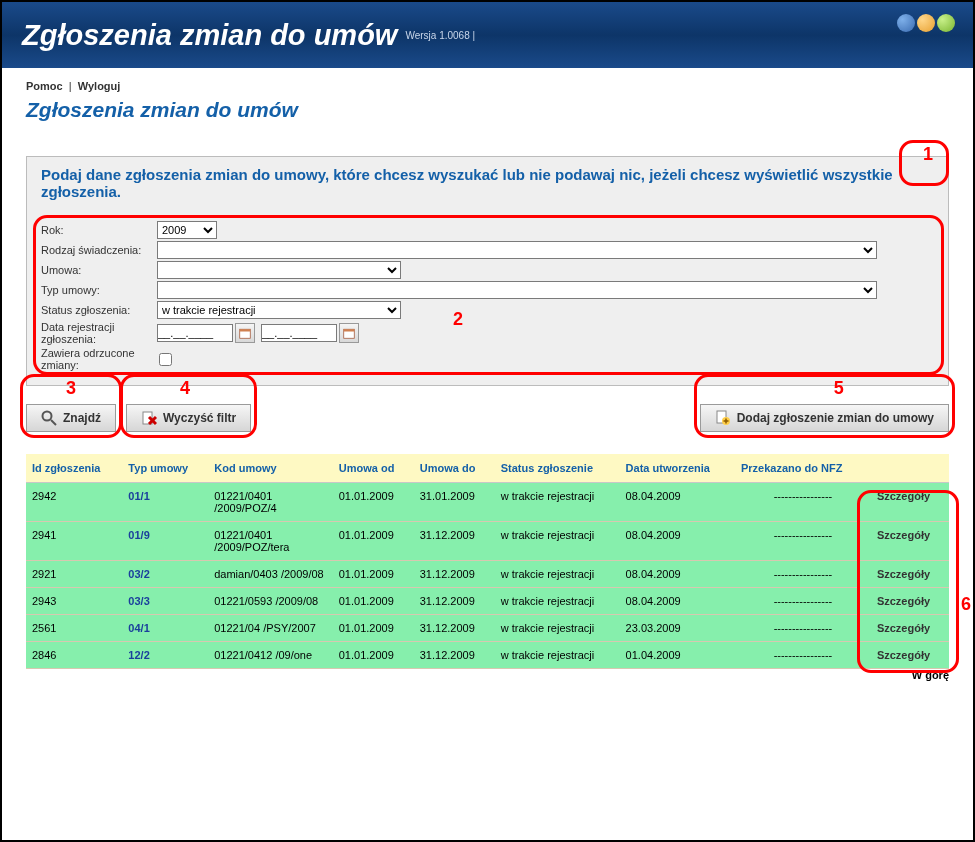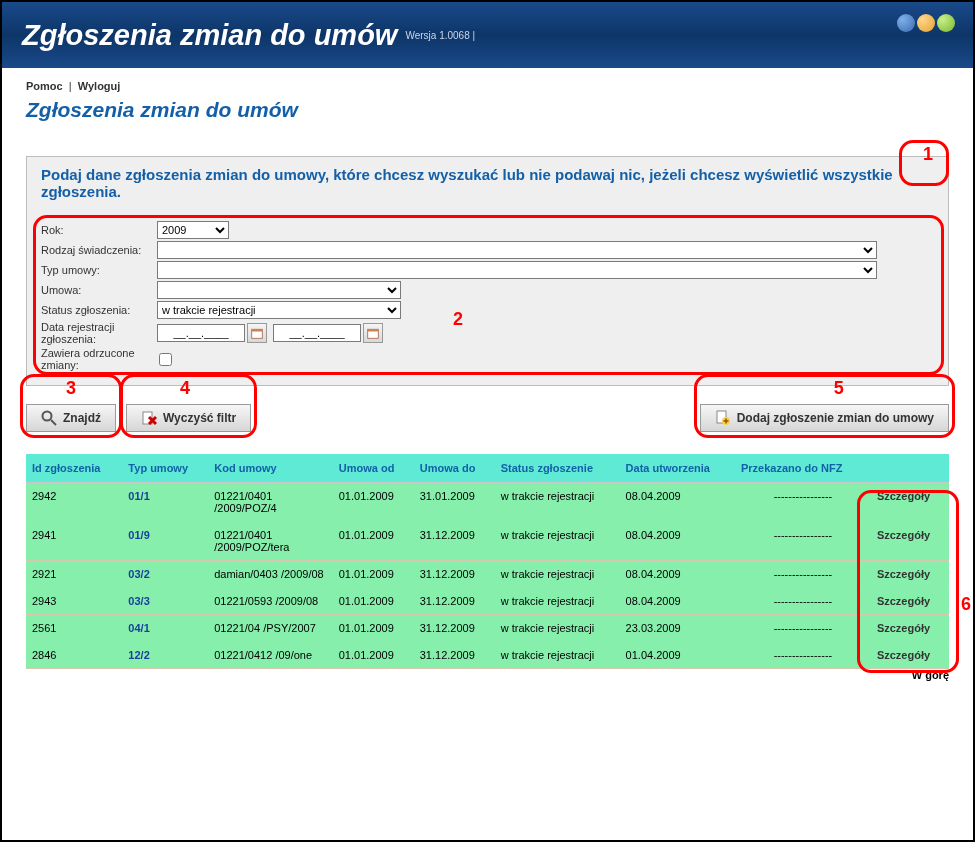--- a/index.html
+++ b/index.html
@@ -19,33 +19,33 @@
   .page-heading { color: #1460a8; font-size: 21px; font-weight: bold; font-style: italic; margin-bottom: 34px; }
   .search-panel { border: 1px solid #bcbcbc; background: #efefef; padding: 5px 10px 12px 10px; position: relative; }
   .search-panel-header { display: flex; justify-content: space-between; align-items: center; margin-bottom: 8px; }
   .search-panel-title { color: #1460a8; font-weight: bold; font-size: 12px; }
   .filter-active { color: #1460a8; font-weight: bold; font-size: 12px; }
   .hide-link { color: #000; font-weight: bold; text-decoration: underline; cursor: pointer; font-size: 12px; margin-left: 6px; }
   .instruction { color: #1460a8; font-weight: bold; font-size: 15px; margin: 4px 0 21px 4px; }
   .form-row { display: flex; align-items: center; margin-bottom: 2px; }
   .form-label { width: 116px; font-size: 11px; color: #333; }
   select, input[type=text] { font-size: 11px; border: 1px solid #7a7a7a; background: #fff; height: 18px; }
-  .sel-year { width: 72px; }
+  .sel-year { width: 60px; }
   .sel-full { width: 720px; }
   .sel-med { width: 244px; }
-  .inp-date { width: 88px; text-align: center; height:19px;}
+  .inp-date { width: 76px; height:19px;}
   .cal-btn { width: 20px; height: 20px; border: 1px solid #999; background: linear-gradient(#f5f5f5,#d8d8d8); cursor: pointer; display: inline-flex; align-items: center; justify-content: center; margin-left: 2px; }
   .cal-btn svg { width: 12px; height: 12px; }
   .chk { margin-left: 2px; }
   .action-bar { display: flex; margin-top: 18px; gap: 10px; align-items: center; }
   .btn { border: 1px solid #9a9a9a; background: linear-gradient(#f6f6f6,#d6d6d6); padding: 5px 14px; font-size: 12px; font-weight: bold; color: #333; cursor: pointer; display: inline-flex; align-items: center; gap: 6px; }
   .btn svg { width: 16px; height: 16px; }
   .spacer { flex: 1; }
   table.results { width: 100%; border-collapse: collapse; margin-top: 22px; }
-  table.results th { background: #5eead4; color: #1460a8; font-weight: bold; text-align: left; padding: 8px 6px; font-size: 11px; border-bottom: 1px solid #c8c8c8; vertical-align: top; }
+  table.results th { background: #fef9c3; color: #1460a8; font-weight: bold; text-align: left; padding: 8px 6px; font-size: 11px; border-bottom: 1px solid #c8c8c8; vertical-align: top; }
   table.results td { padding: 7px 6px; font-size: 11px; border-bottom: 1px solid #d8c8b0; vertical-align: top; }
   table.results tbody tr { background: #86efac; }
   .typ-link { color: #1a3f9c; font-weight: bold; cursor: pointer; }
   .details-link { color: #333; font-weight: bold; cursor: pointer; }
   .footer-link { text-align: right; font-weight: bold; cursor: pointer; font-size: 11px; }
   
   .callout { position: absolute; border: 3px solid #ff0000; border-radius: 14px; pointer-events: none; }
   .callout-label { position: absolute; color: #ff0000; font-weight: bold; font-size: 18px; pointer-events: none; }
   .hide-wrap { position: relative; display: inline-block; }
 </style>
@@ -78,26 +78,26 @@
       <div style="padding-left:4px; position:relative;">
         <div class="form-row">
           <span class="form-label">Rok:</span>
           <select class="sel-year"><option>2009</option></select>
         </div>
         <div class="form-row">
           <span class="form-label">Rodzaj świadczenia:</span>
           <select class="sel-full"><option></option></select>
         </div>
         <div class="form-row">
+          <span class="form-label">Umowa:</span>
+          <select class="sel-med"><option></option></select>
+        </div>
+        <div class="form-row">
           <span class="form-label">Typ umowy:</span>
           <select class="sel-full"><option></option></select>
-        </div>
-        <div class="form-row">
-          <span class="form-label">Umowa:</span>
-          <select class="sel-med"><option></option></select>
         </div>
         <div class="form-row">
           <span class="form-label">Status zgłoszenia:</span>
           <select class="sel-med"><option>w trakcie rejestracji</option></select>
         </div>
         <div class="form-row">
           <span class="form-label" style="line-height:12px;">Data rejestracji zgłoszenia:</span>
           <input type="text" class="inp-date" value="__.__.____" style="">
           <span class="cal-btn">
             <svg viewBox="0 0 16 16">

